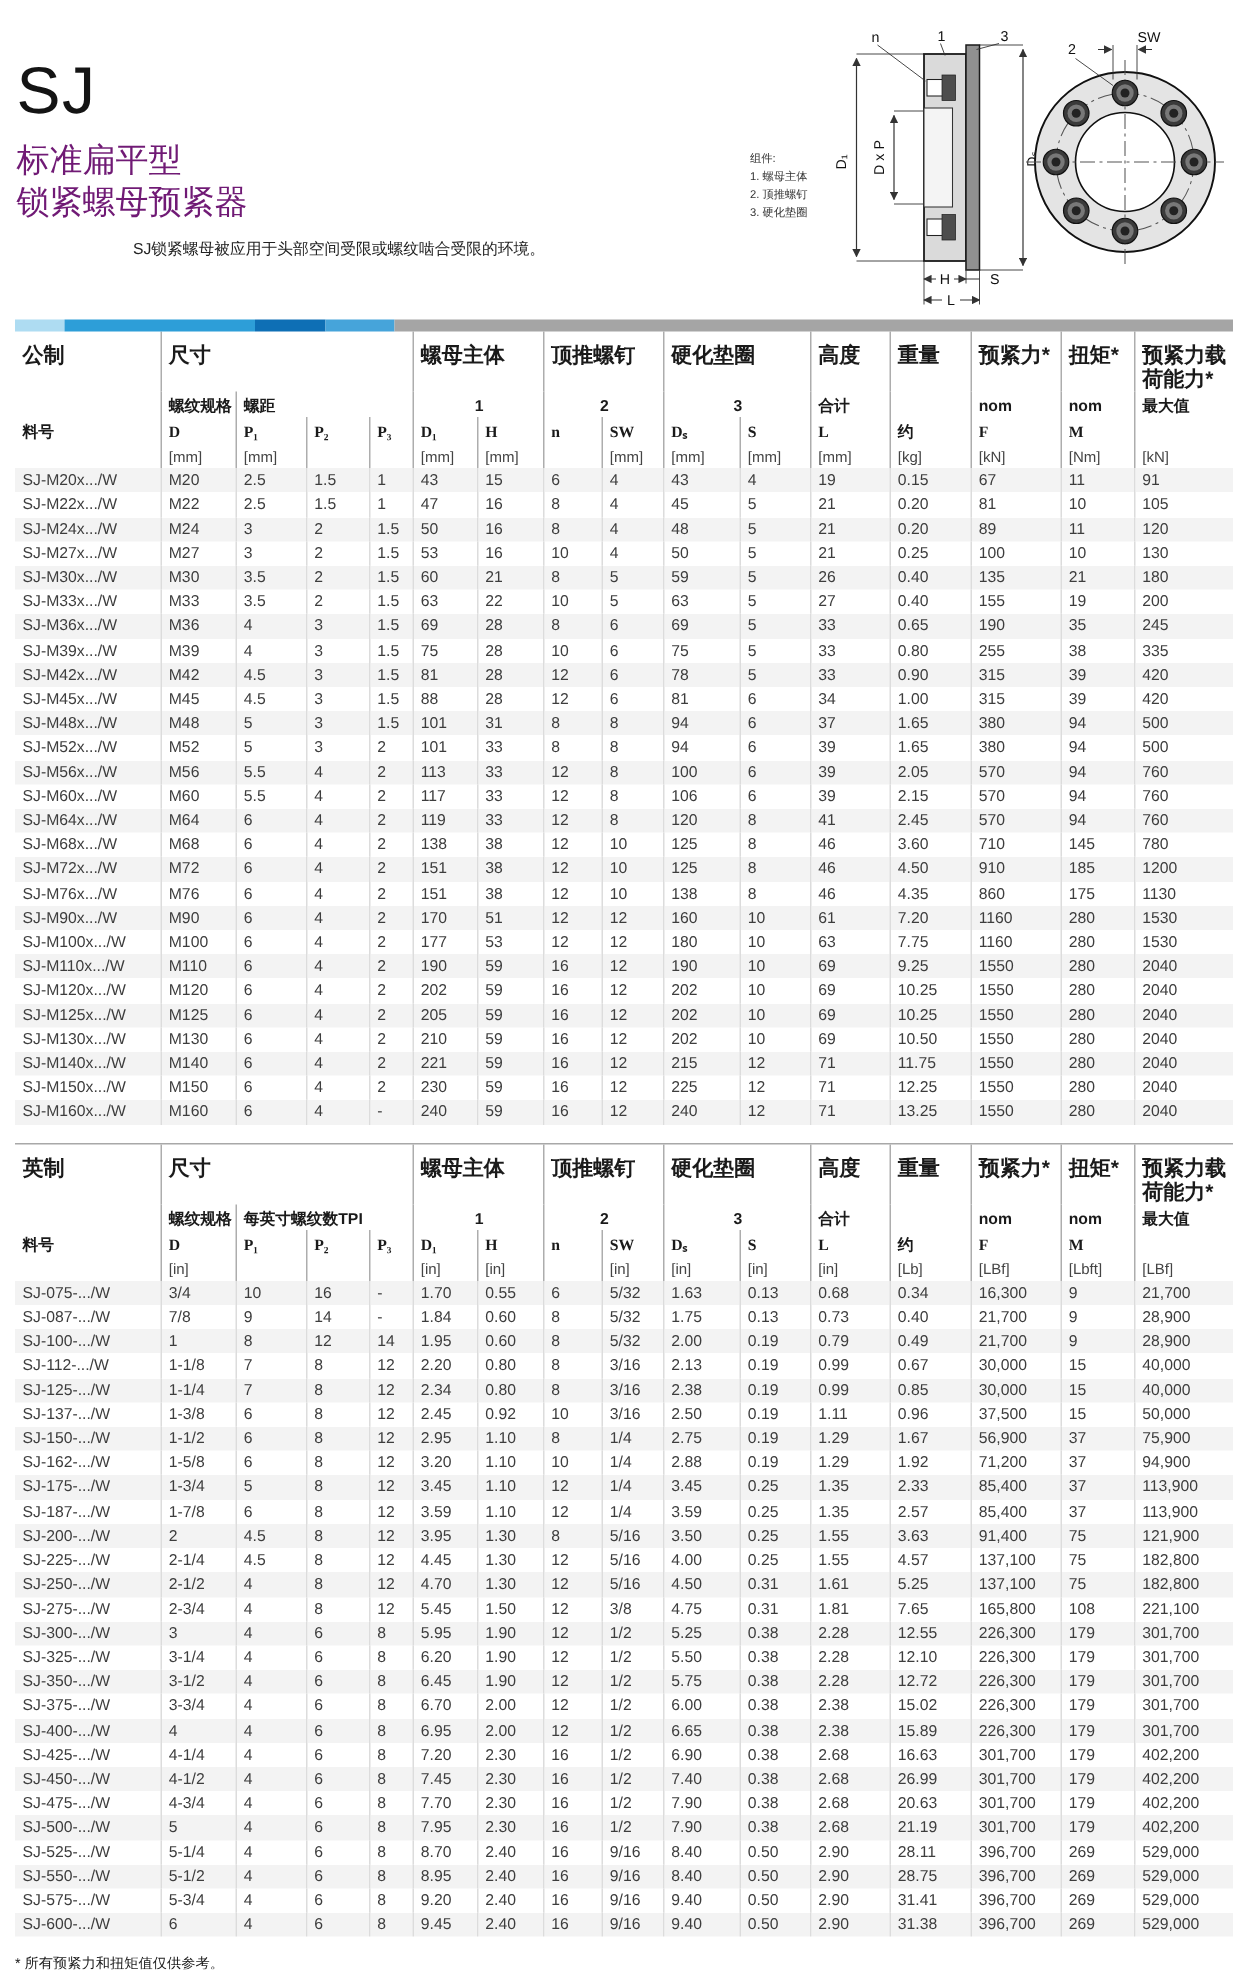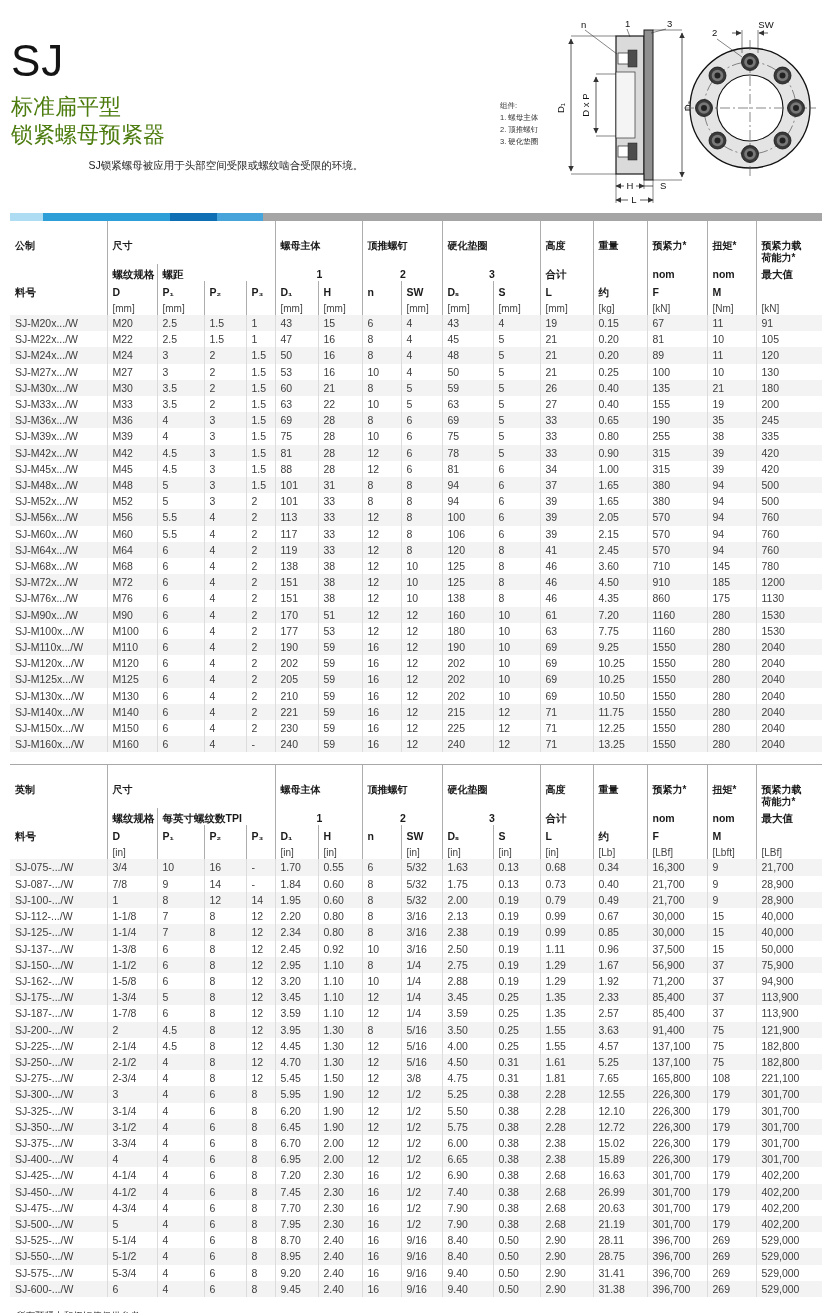--- a/index.html
+++ b/index.html
@@ -2,43 +2,43 @@
 <html><head>
 <meta charset="utf-8">
 <style>
   html,body{margin:0;padding:0;background:#fff;}
   .page{position:relative;width:830px;height:1313px;background:#fff;overflow:hidden;
         font-family:"Liberation Sans","DejaVu Sans",sans-serif;color:#1a1a1a;}
 
   
   .hero{position:absolute;left:11px;top:36px;width:430px;}
   .hero h1{margin:0;font-size:44px;font-weight:400;line-height:1.15;letter-spacing:1px;color:#141414;}
-  .hero .sub{font-size:22px;line-height:1.28;color:#4d7c0f;}
+  .hero .sub{font-size:22px;line-height:1.28;color:#701a75;}
   .hero .sub.first{margin-top:6px;}
   .hero .desc{margin:10px 0 0 0;font-size:10.5px;color:#222;text-align:center;}
 
   
   .diagram{position:absolute;left:488px;top:16px;width:342px;height:197px;}
   .diagram svg{position:absolute;left:0;top:0;}
   .legend{position:absolute;left:12px;top:84px;font-size:7.5px;line-height:1.6;color:#333;}
   .dthin{stroke:#333;stroke-width:0.6;fill:none;}
   .ddim{stroke:#333;stroke-width:0.8;fill:none;}
   .dcl{stroke:#555;stroke-width:0.7;fill:none;stroke-dasharray:10 3 2 3;}
   .diagram text{font-size:9.5px;fill:#111;}
 
   
   .content{position:absolute;left:10px;top:213px;width:812px;}
   .colorbar{display:flex;height:8px;width:812px;}
   .colorbar span{display:block;height:8px;}
   table{border-collapse:collapse;table-layout:fixed;width:812px;font-size:10.5px;}
   th{font-weight:bold;text-align:left;vertical-align:bottom;padding:1px 3px 1px 5px;line-height:1.15;
      white-space:nowrap;overflow:hidden;}
-  tr.grp th{vertical-align:top;padding-top:19px;font-size:10px;height:18px;}
+  tr.grp th{vertical-align:top;padding-top:7px;font-size:14px;height:18px;}
   tr.sub2 th{height:15px;}
-  tr.lbl th{height:16px;}
+  tr.lbl th{height:16px;font-family:Liberation Serif, serif;}
   tr.unit th{height:14px;font-weight:normal;color:#444;font-size:10px;}
   th.cap{white-space:pre-line;line-height:1.15;padding-top:3px;}
   th.ctr{text-align:center;}
   .bl{border-left:1px solid #adadad;}
   tr.lbl th,tr.unit th{border-left:1px solid #adadad;}
   tr.lbl th:first-child,tr.unit th:first-child{border-left:none;}
   tbody td{padding:2px 3px 2px 5px;line-height:12.2px;color:#3d3d3d;white-space:nowrap;overflow:hidden;
            border-left:1px solid #dcdcdc;}
   tbody td:first-child{border-left:none;}
   tbody tr:nth-child(odd){background:#f3f3f3;}

